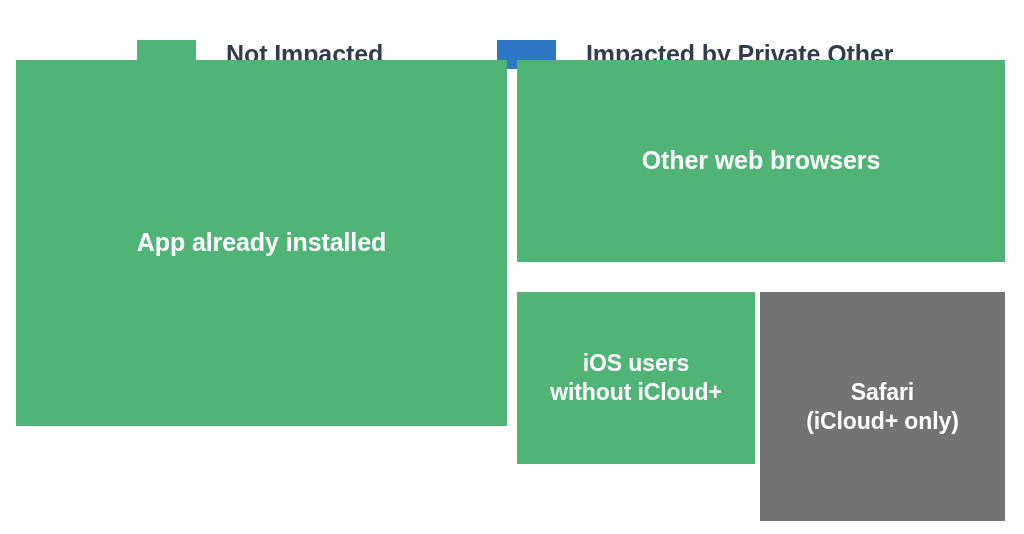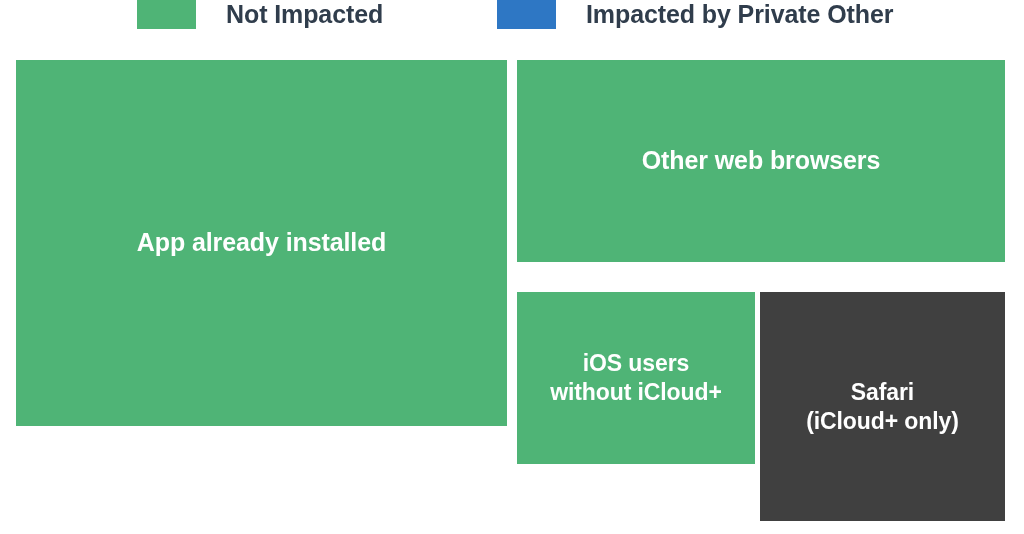--- a/index.html
+++ b/index.html
@@ -25,24 +25,24 @@
   
   .legend {
     position: absolute;
     left: 0;
     top: 0;
     width: 1024px;
     height: 57px;
   }
   .legend-item {
     position: absolute;
-    top: 0;
+    top: 12px;
     height: 57px;
     display: flex;
-    align-items: flex-start;
+    align-items: flex-end;
   }
   .legend-item-0 { left: 137px; }
   .legend-item-1 { left: 497px; }
   .legend-swatch {
     width: 59px;
     height: 29px;
     flex: 0 0 auto;
   }
   .legend-label {
     margin-left: 30px;
@@ -137,19 +137,19 @@
 
     <div class="tm-cell cell-browsers" style="background:#4FB476">
       <span class="tm-label">Other web browsers</span>
     </div>
 
     <div class="tm-cell cell-ios" style="background:#4FB476">
       <span class="tm-label">iOS users
 without iCloud+</span>
     </div>
 
-    <div class="tm-cell cell-safari" style="background:#404040">
+    <div class="tm-cell cell-safari" style="background:#737373">
       <span class="tm-label">Safari
 (iCloud+ only)</span>
     </div>
 
   </div>
 </div>
 
 </body></html>

